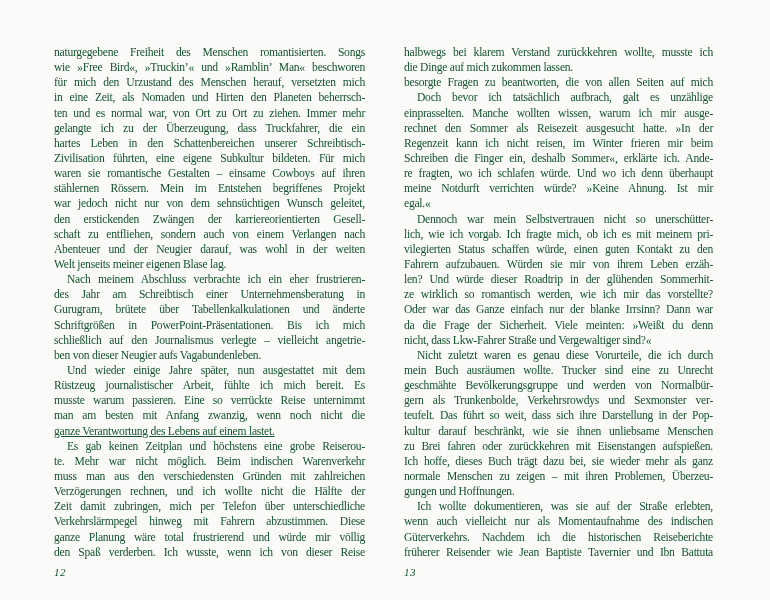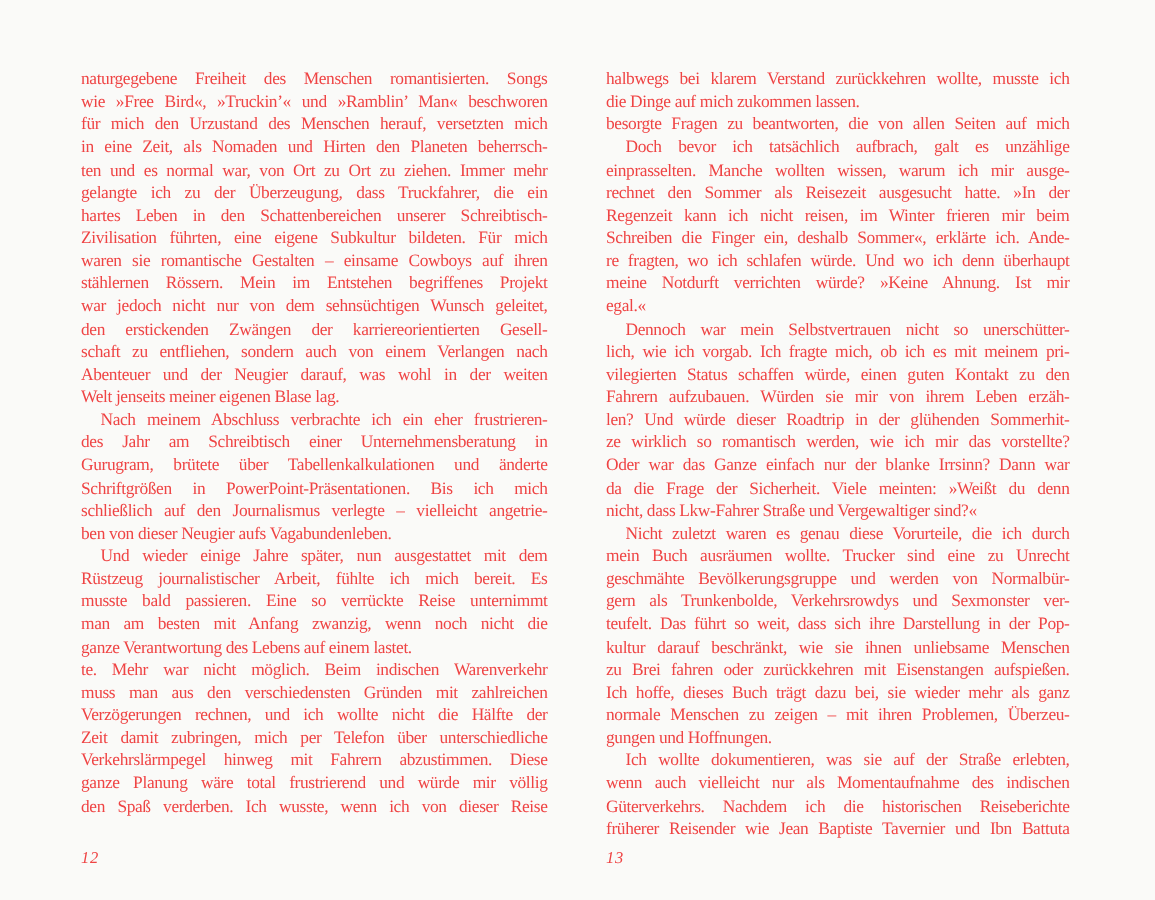--- a/index.html
+++ b/index.html
@@ -11,21 +11,21 @@
     width: 770px;
     height: 600px;
     overflow: hidden;
   }
   .spread {
     position: relative;
     width: 770px;
     height: 600px;
     background: #fafaf8;
     font-family: "Liberation Serif", "DejaVu Serif", serif;
-    color: #ef4444;
+    color: #14532d;
   }
   .text-block {
     position: absolute;
     top: 45px;
   }
   .text-block.left  { left: 54px;  width: 311px; }
   .text-block.right { left: 404px; width: 309px; }
   .line {
     font-size: 11.6px;
     line-height: 15.15px;
@@ -70,23 +70,24 @@
       <div class="line">Abenteuer und der Neugier darauf, was wohl in der weiten</div>
       <div class="line endp"><span class="fit" style="display: inline; white-space: normal;">Welt jenseits meiner eigenen Blase lag.</span></div>
       <div class="line indent">Nach meinem Abschluss verbrachte ich ein eher frustrieren-</div>
       <div class="line">des Jahr am Schreibtisch einer Unternehmensberatung in</div>
       <div class="line">Gurugram, brütete über Tabellenkalkulationen und änderte</div>
       <div class="line">Schriftgrößen in PowerPoint-Präsentationen. Bis ich mich</div>
       <div class="line">schließlich auf den Journalismus verlegte – vielleicht angetrie-</div>
       <div class="line endp"><span class="fit" style="display: inline; white-space: normal;">ben von dieser Neugier aufs Vagabundenleben.</span></div>
       <div class="line indent">Und wieder einige Jahre später, nun ausgestattet mit dem</div>
       <div class="line">Rüstzeug journalistischer Arbeit, fühlte ich mich bereit. Es</div>
-      <div class="line">musste bald passieren. Eine so verrückte Reise unternimmt</div>
+      <div class="line">musste warum passieren. Eine so verrückte Reise unternimmt</div>
       <div class="line">man am besten mit Anfang zwanzig, wenn noch nicht die</div>
-      <div class="line endp"><span class="fit" style="display: inline; white-space: normal;">ganze Verantwortung des Lebens auf einem lastet.</span></div>
+      <div class="line endp"><span class="fit" style="display: inline; white-space: normal; text-decoration: underline;">ganze Verantwortung des Lebens auf einem lastet.</span></div>
+      <div class="line indent">Es gab keinen Zeitplan und höchstens eine grobe Reiserou-</div>
       <div class="line">te. Mehr war nicht möglich. Beim indischen Warenverkehr</div>
       <div class="line">muss man aus den verschiedensten Gründen mit zahlreichen</div>
       <div class="line">Verzögerungen rechnen, und ich wollte nicht die Hälfte der</div>
       <div class="line">Zeit damit zubringen, mich per Telefon über unterschiedliche</div>
       <div class="line">Verkehrslärmpegel hinweg mit Fahrern abzustimmen. Diese</div>
       <div class="line">ganze Planung wäre total frustrierend und würde mir völlig</div>
       <div class="line">den Spaß verderben. Ich wusste, wenn ich von dieser Reise</div>
     </div>
   <div class="text-block right">
       <div class="line">halbwegs bei klarem Verstand zurückkehren wollte, musste ich</div>

